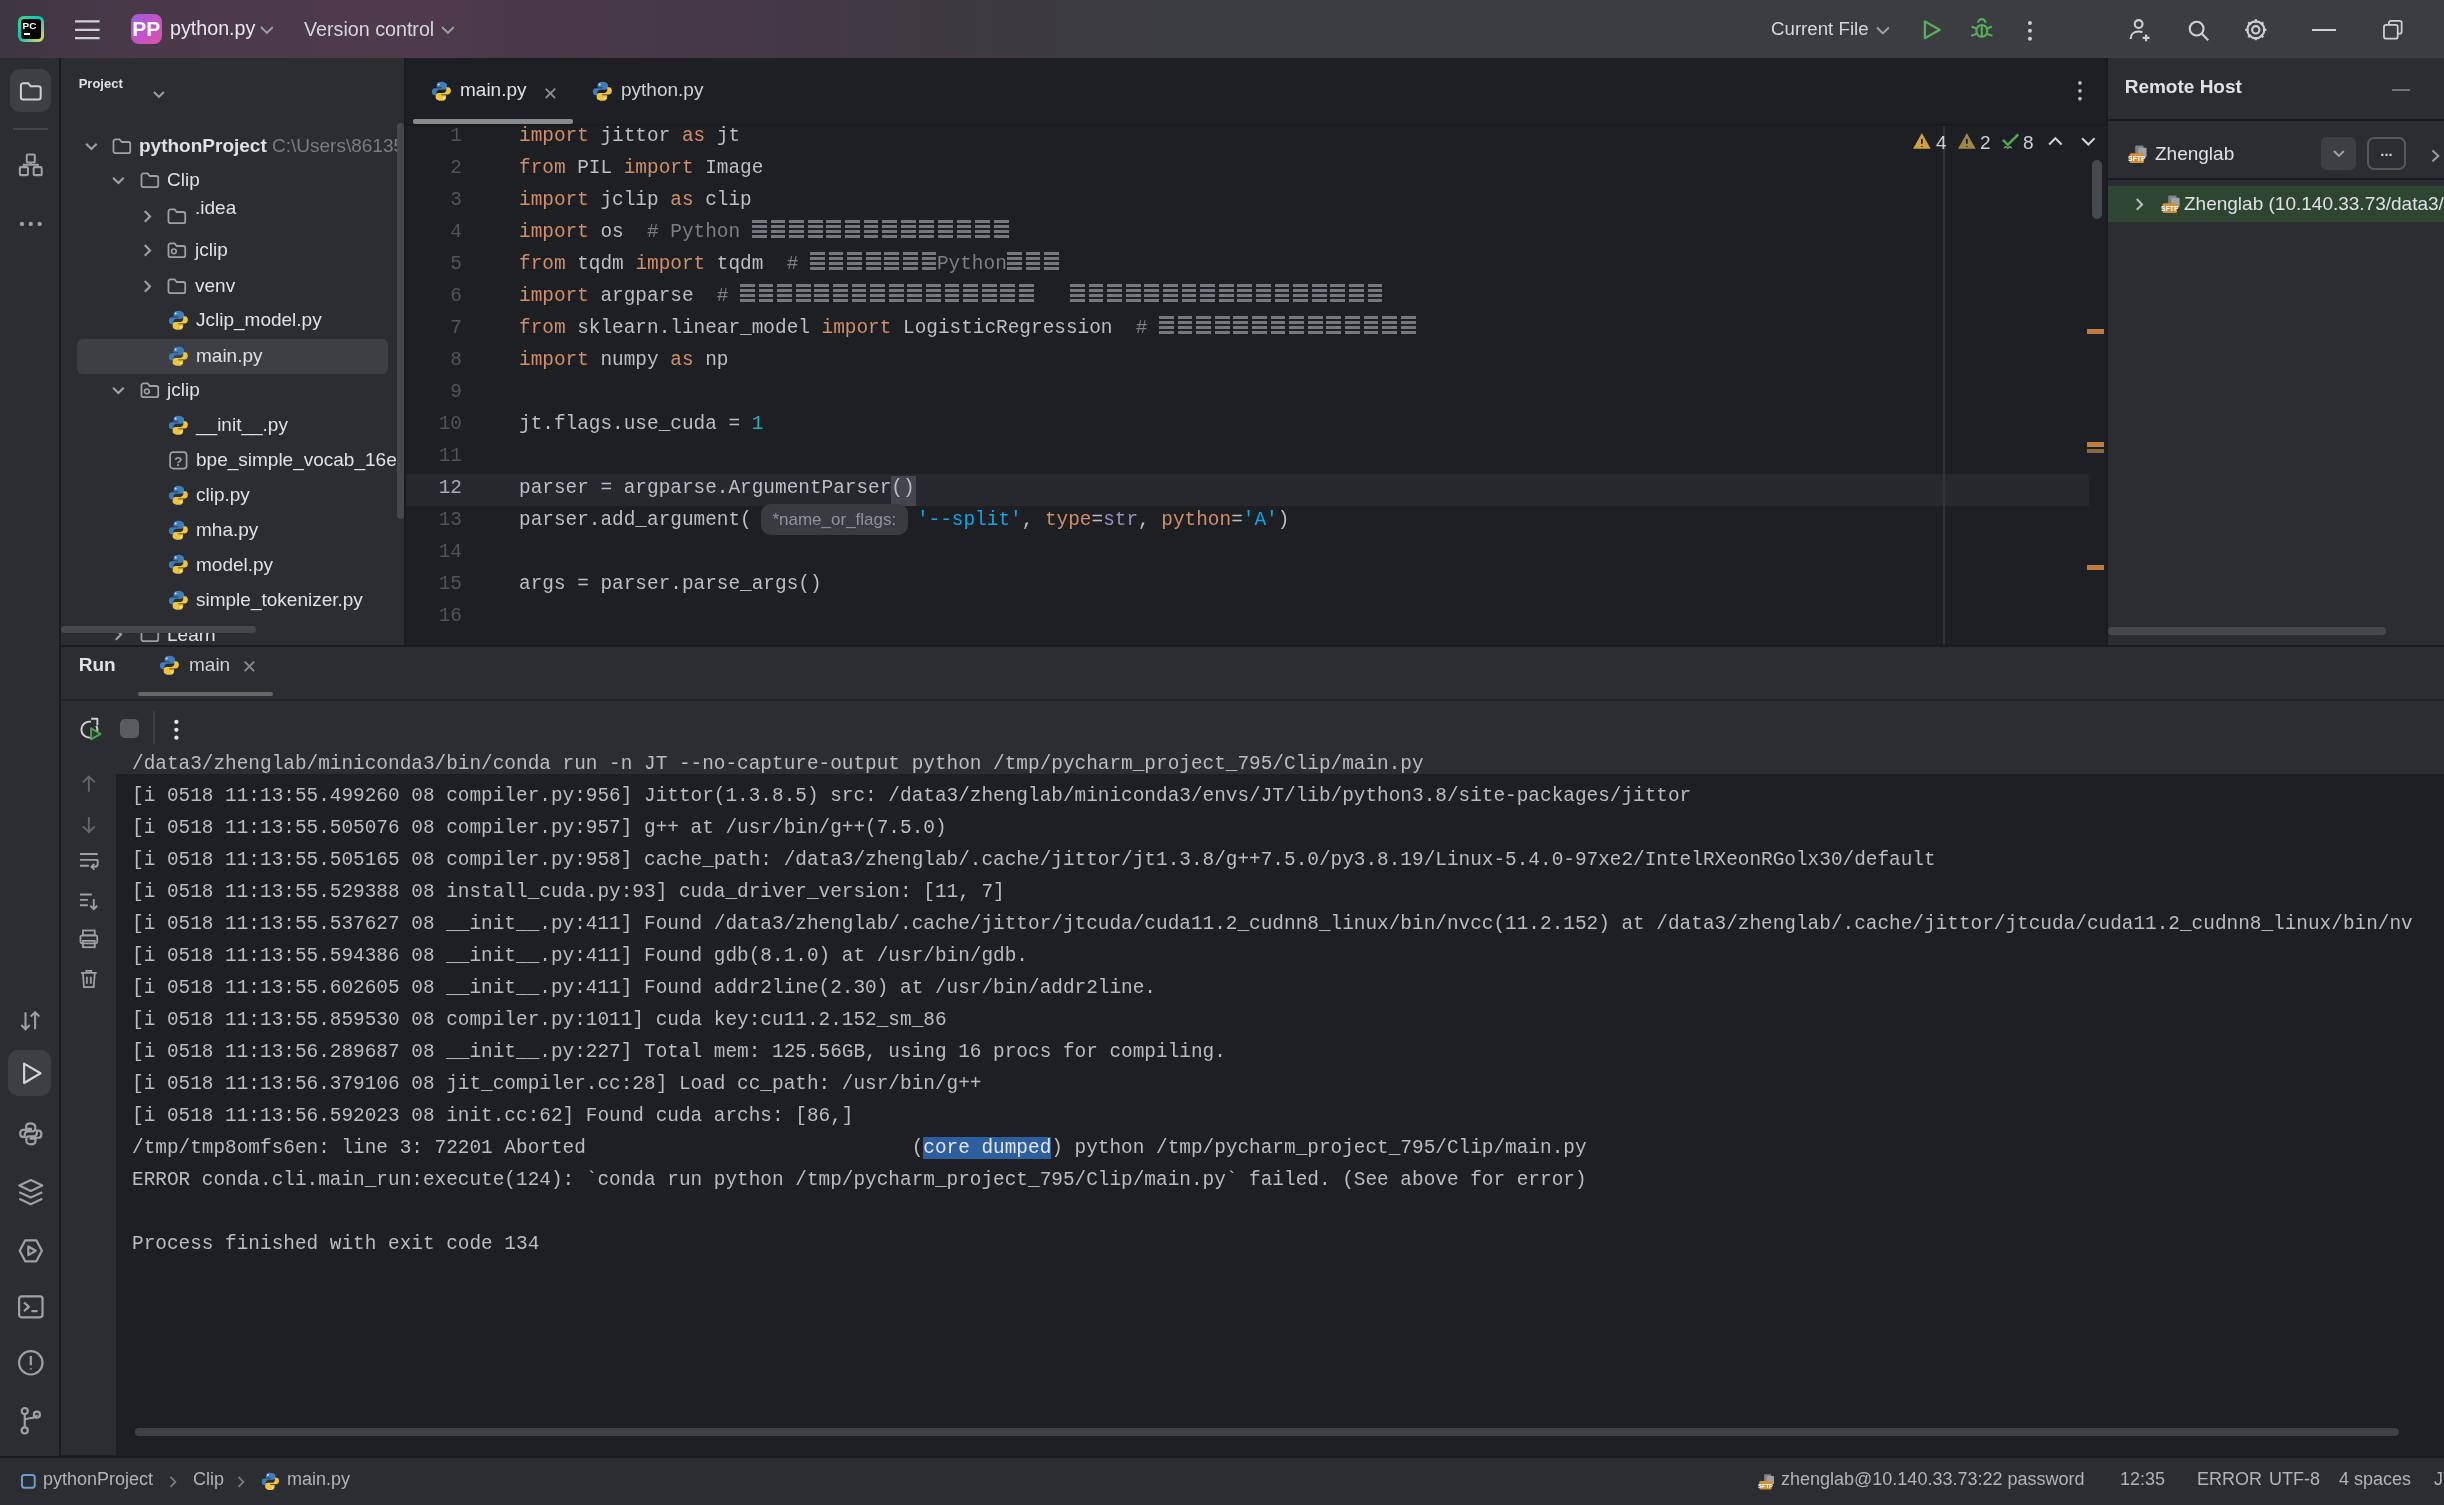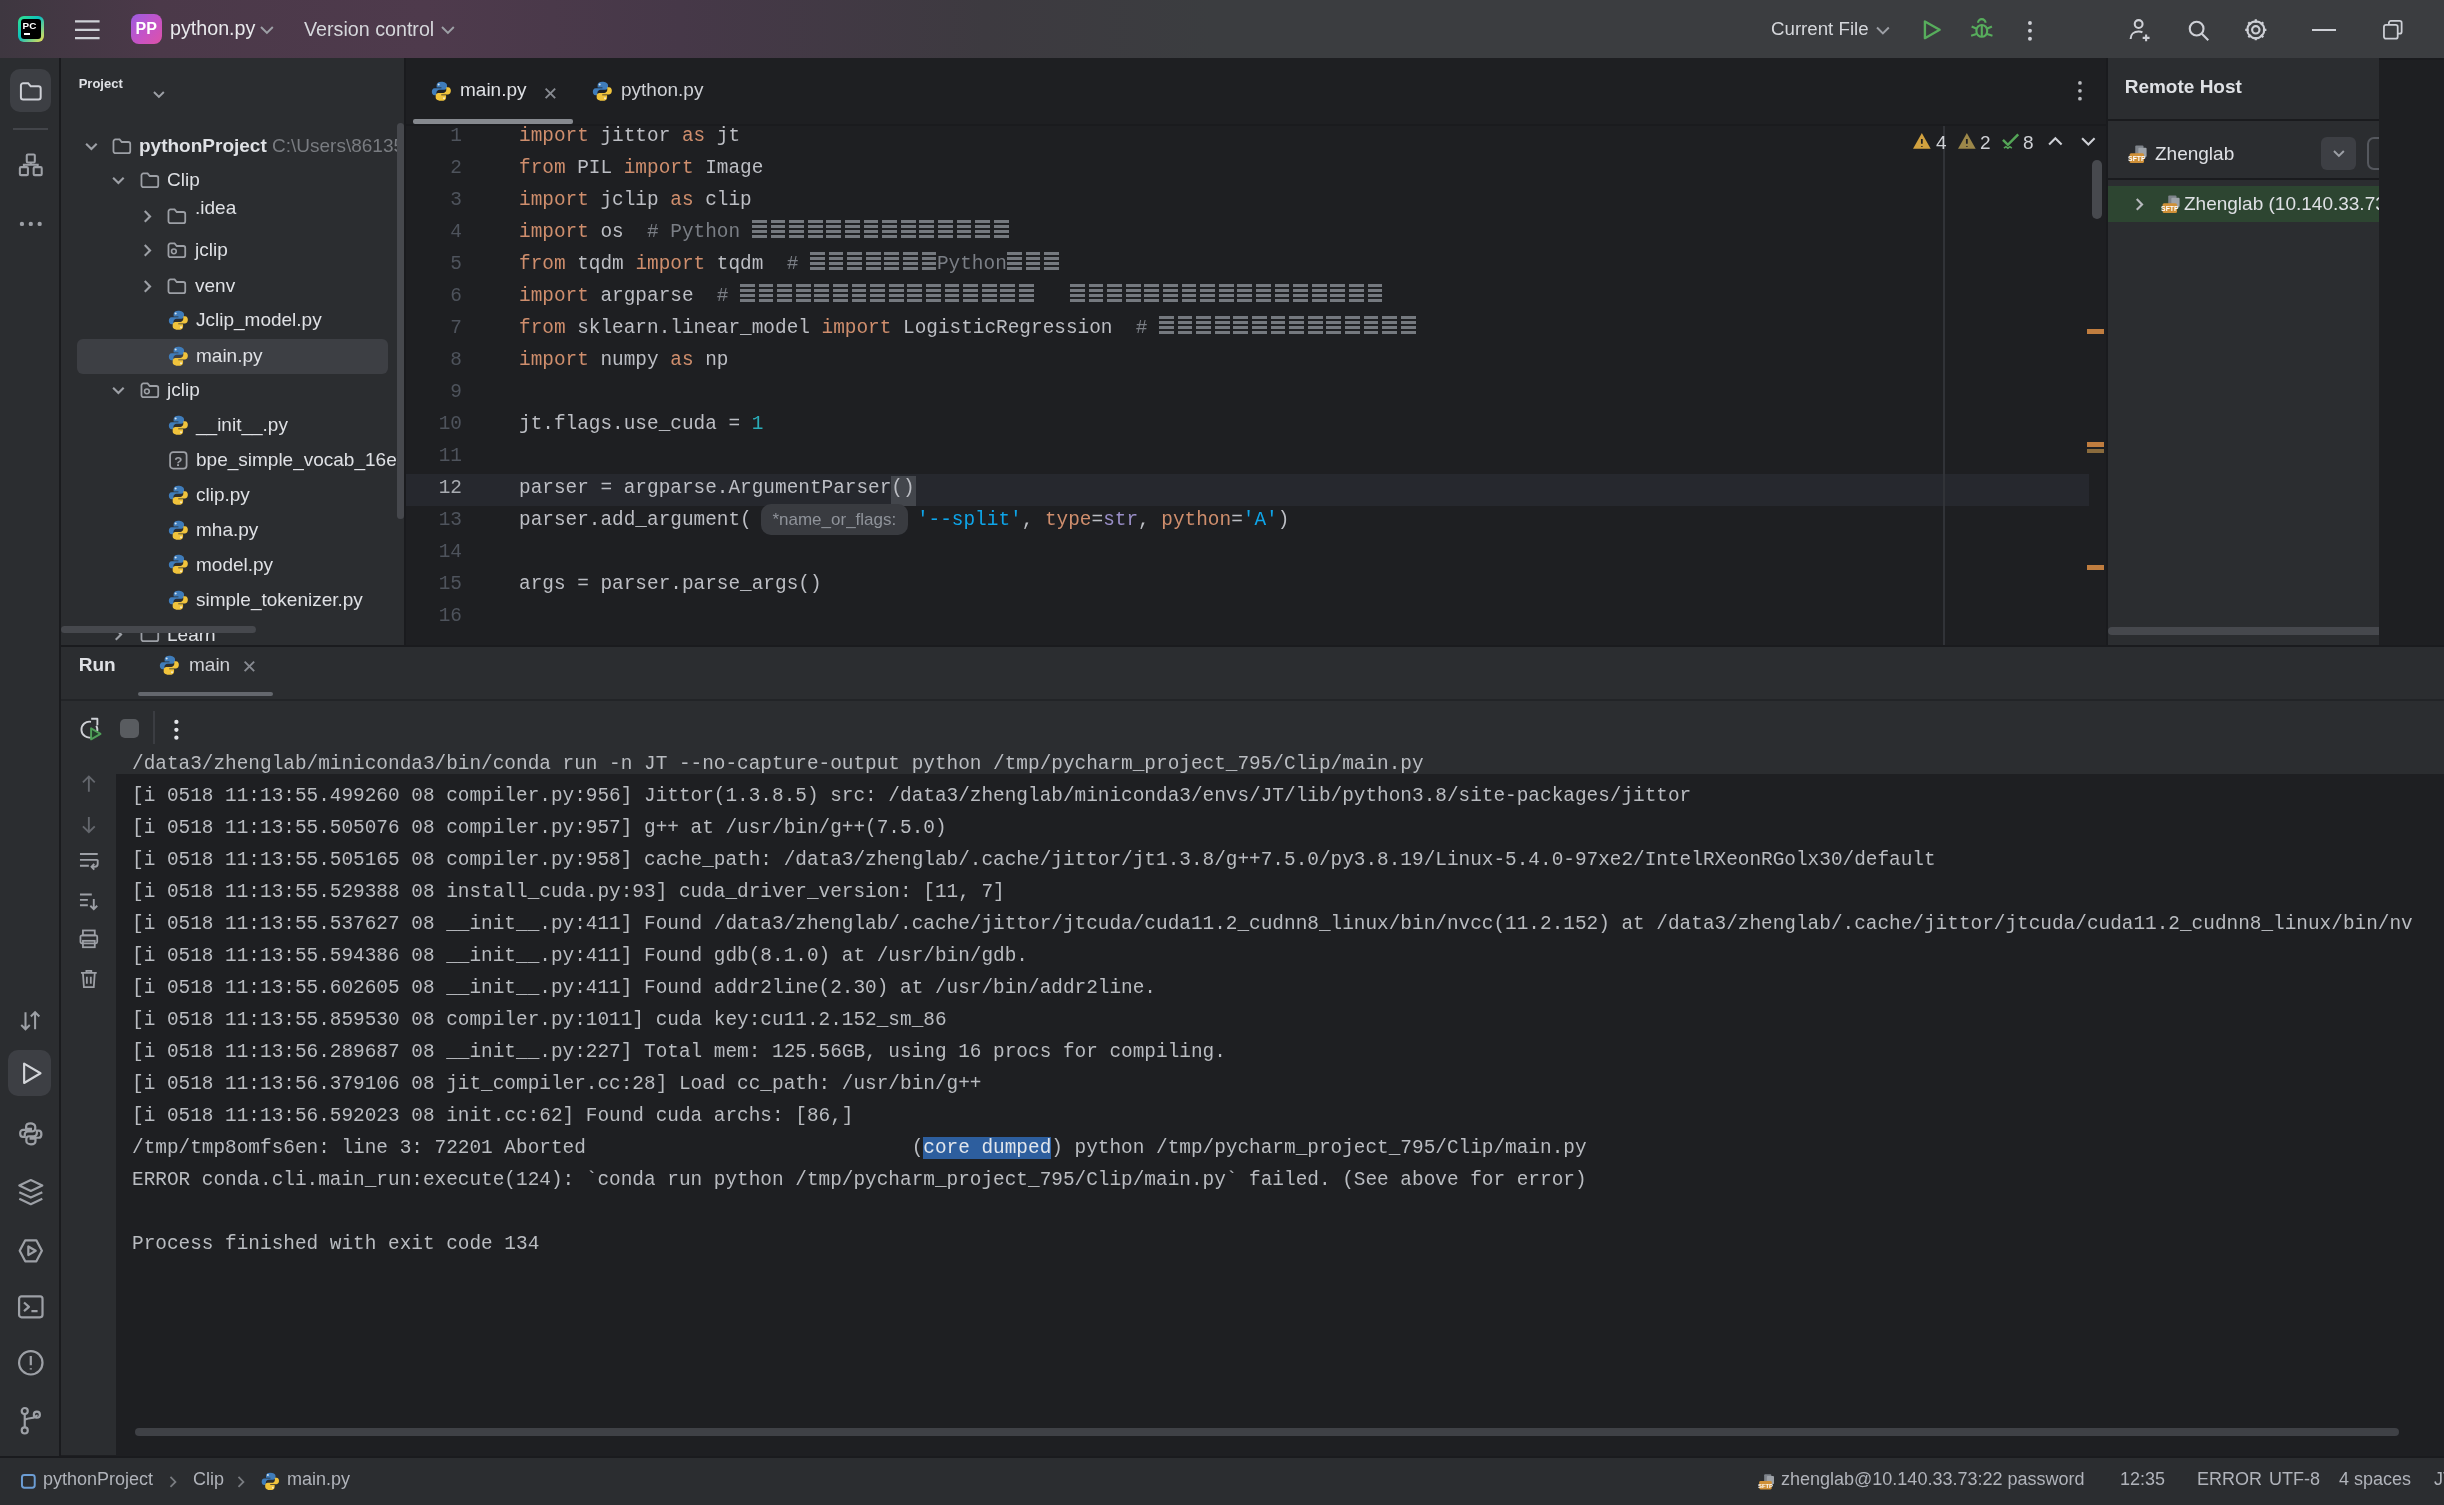--- a/index.html
+++ b/index.html
@@ -30,21 +30,21 @@
 .str{color:#0ea5e9;}
 .num{color:#2aacb8;}
 .cmt{color:#7a7e85;}
 .lav{color:#9a8fc8;}
 .cjk{display:inline-block;height:19.7px;vertical-align:-3px;
   background-image:repeating-linear-gradient(to right,#75797f 0 14.8px,transparent 14.8px 18.6px);
   -webkit-mask-image:repeating-linear-gradient(to bottom,#000 0 2.8px,transparent 2.8px 5px);}
 #hint{background:#393b40;color:#8f939a;font-family:"Liberation Sans",sans-serif;
   font-size:17px;border-radius:9.9px;padding:5.9px 11.8px;margin:0 8.9px;}
 
-#remote{left:2108px;top:58px;width:271px;height:587px;background:#2b2d30;overflow:hidden;}
+#remote{left:2108px;top:58px;width:337px;height:587px;background:#2b2d30;overflow:hidden;}
 
 #run{left:61px;top:647px;width:2384px;height:809px;background:#1e1f22;overflow:hidden;}
 #runhead{position:absolute;left:0;top:0;width:100%;height:127px;background:#2b2d30;}
 #runstrip{position:absolute;left:0;top:105px;width:55px;height:703px;background:#2b2d30;}
 #console{position:absolute;left:71px;top:101px;font-size:19.4px;line-height:32px;white-space:pre;color:#b9bcc1;font-family:"Liberation Mono",monospace;}
 
 #status{left:0;top:1458px;width:2445px;height:47px;background:#2b2d30;font-size:18px;color:#b0b3ba;}
 .thumb{position:absolute;background:#4e5157;border-radius:3.9px;}
 .icon{position:absolute;}
 </style></head>
@@ -73,21 +73,21 @@
     <div class="abs" style="left:4.9px;top:3.9px;font-size:9.9px;font-weight:bold;color:#fff;letter-spacing:0;">PC</div>
     <div class="abs" style="left:5.9px;top:17.7px;width:6.9px;height:2px;background:#fff;"></div>
   </div>
 
   <svg class="icon" style="left:74px;top:17.7px" width="26.6" height="23.6" viewBox="0 0 27 24">
     <g stroke="#ced0d6" stroke-width="2.2" fill="none">
         <path d="M1 3.5h25M1 12h25M1 20.5h25"></path>
       </g>
   </svg>
 
-  <div class="abs" style="left:131px;top:13.8px;width:30.5px;height:30.5px;border-radius:7.9px;background:linear-gradient(135deg,#9c5ce0 0%,#c653c6 55%,#dd52a8 100%);text-align:center;line-height:30.5px;font-weight:bold;font-size:16px;color:#fff;">PP</div>
+  <div class="abs" style="left:131px;top:13.8px;width:30.5px;height:30.5px;border-radius:7.9px;background:linear-gradient(135deg,#9c5ce0 0%,#c653c6 55%,#dd52a8 100%);text-align:center;line-height:30.5px;font-weight:bold;font-size:21px;color:#fff;">PP</div>
   <div class="abs" style="left:170px;top:16.7px;font-size:19.7px;color:#e8e9ec;">python.py</div>
   <svg class="icon" style="left:259px;top:23.6px" width="15.8" height="11.8" viewBox="0 0 16 12">
       <path d="M2 3l6 6 6-6" stroke="#9da0a6" stroke-width="2" fill="none"></path>
     </svg>
   <div class="abs vc" style="left:304px;top:17.7px;">Version control</div>
   <svg class="icon" style="left:440px;top:23.6px" width="15.8" height="11.8" viewBox="0 0 16 12">
       <path d="M2 3l6 6 6-6" stroke="#9da0a6" stroke-width="2" fill="none"></path>
     </svg>
 
   <div class="abs" style="left:1771px;top:17.7px;font-size:18.7px;color:#d5d7db;">Current File</div>

